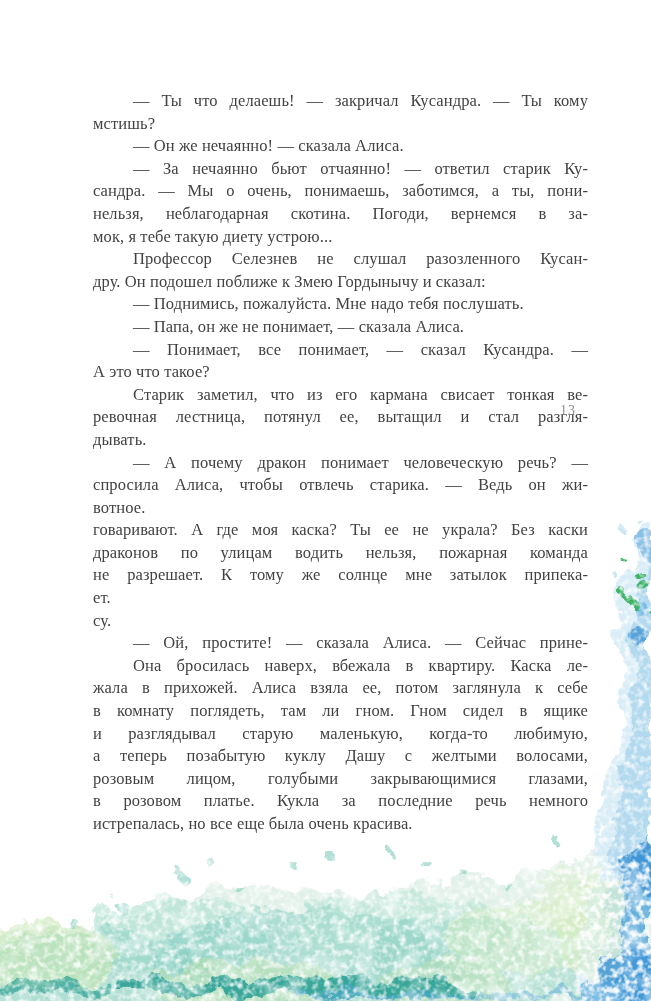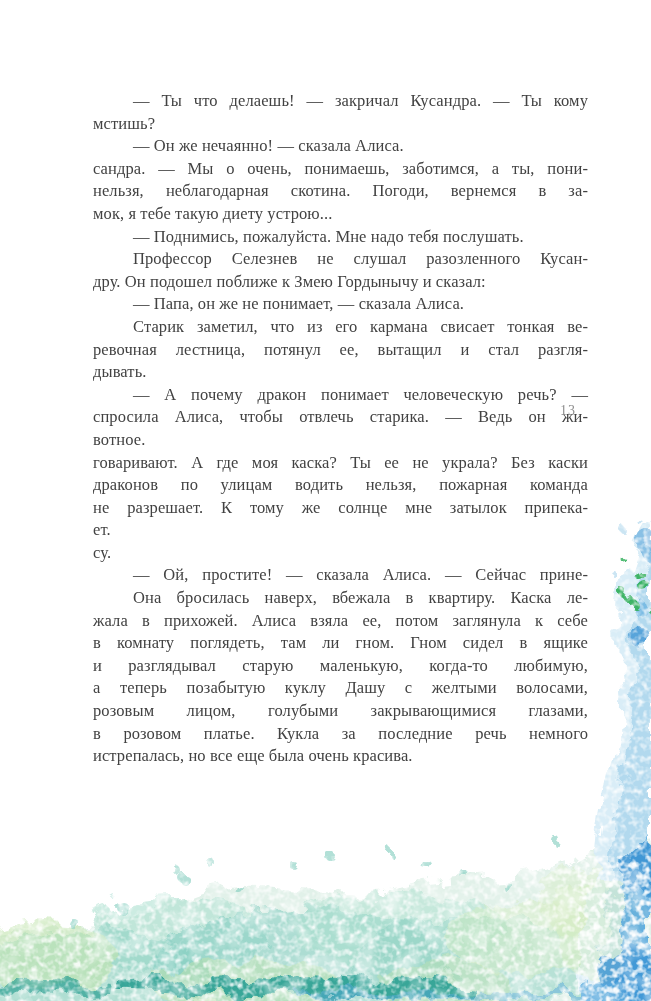--- a/index.html
+++ b/index.html
@@ -134,33 +134,38 @@
 
   <main class="text-block">
       <div class="para">
         <div class="line first">— Ты что делаешь! — закричал Кусандра. — Ты кому</div>
         <div class="line last">мстишь?</div>
       </div>
       <div class="para">
         <div class="line first last">— Он же нечаянно! — сказала Алиса.</div>
       </div>
       <div class="para">
+        <div class="line first">— За нечаянно бьют отчаянно! — ответил старик Ку-</div>
         <div class="line">сандра. — Мы о очень, понимаешь, заботимся, а ты, пони-</div>
         <div class="line">нельзя, неблагодарная скотина. Погоди, вернемся в за-</div>
         <div class="line last">мок, я тебе такую диету устрою...</div>
-      </div>
-      <div class="para">
-        <div class="line first last">— Поднимись, пожалуйста. Мне надо тебя послушать.</div>
       </div>
       <div class="para">
         <div class="line first">Профессор Селезнев не слушал разозленного Кусан-</div>
         <div class="line last">дру. Он подошел поближе к Змею Гордынычу и сказал:</div>
       </div>
       <div class="para">
+        <div class="line first last">— Поднимись, пожалуйста. Мне надо тебя послушать.</div>
+      </div>
+      <div class="para">
         <div class="line first last">— Папа, он же не понимает, — сказала Алиса.</div>
+      </div>
+      <div class="para">
+        <div class="line first">— Понимает, все понимает, — сказал Кусандра. —</div>
+        <div class="line last">А это что такое?</div>
       </div>
       <div class="para">
         <div class="line first">Старик заметил, что из его кармана свисает тонкая ве-</div>
         <div class="line">ревочная лестница, потянул ее, вытащил и стал разгля-</div>
         <div class="line last">дывать.</div>
       </div>
       <div class="para">
         <div class="line first">— А почему дракон понимает человеческую речь? —</div>
         <div class="line">спросила Алиса, чтобы отвлечь старика. — Ведь он жи-</div>
         <div class="line last">вотное.</div>

